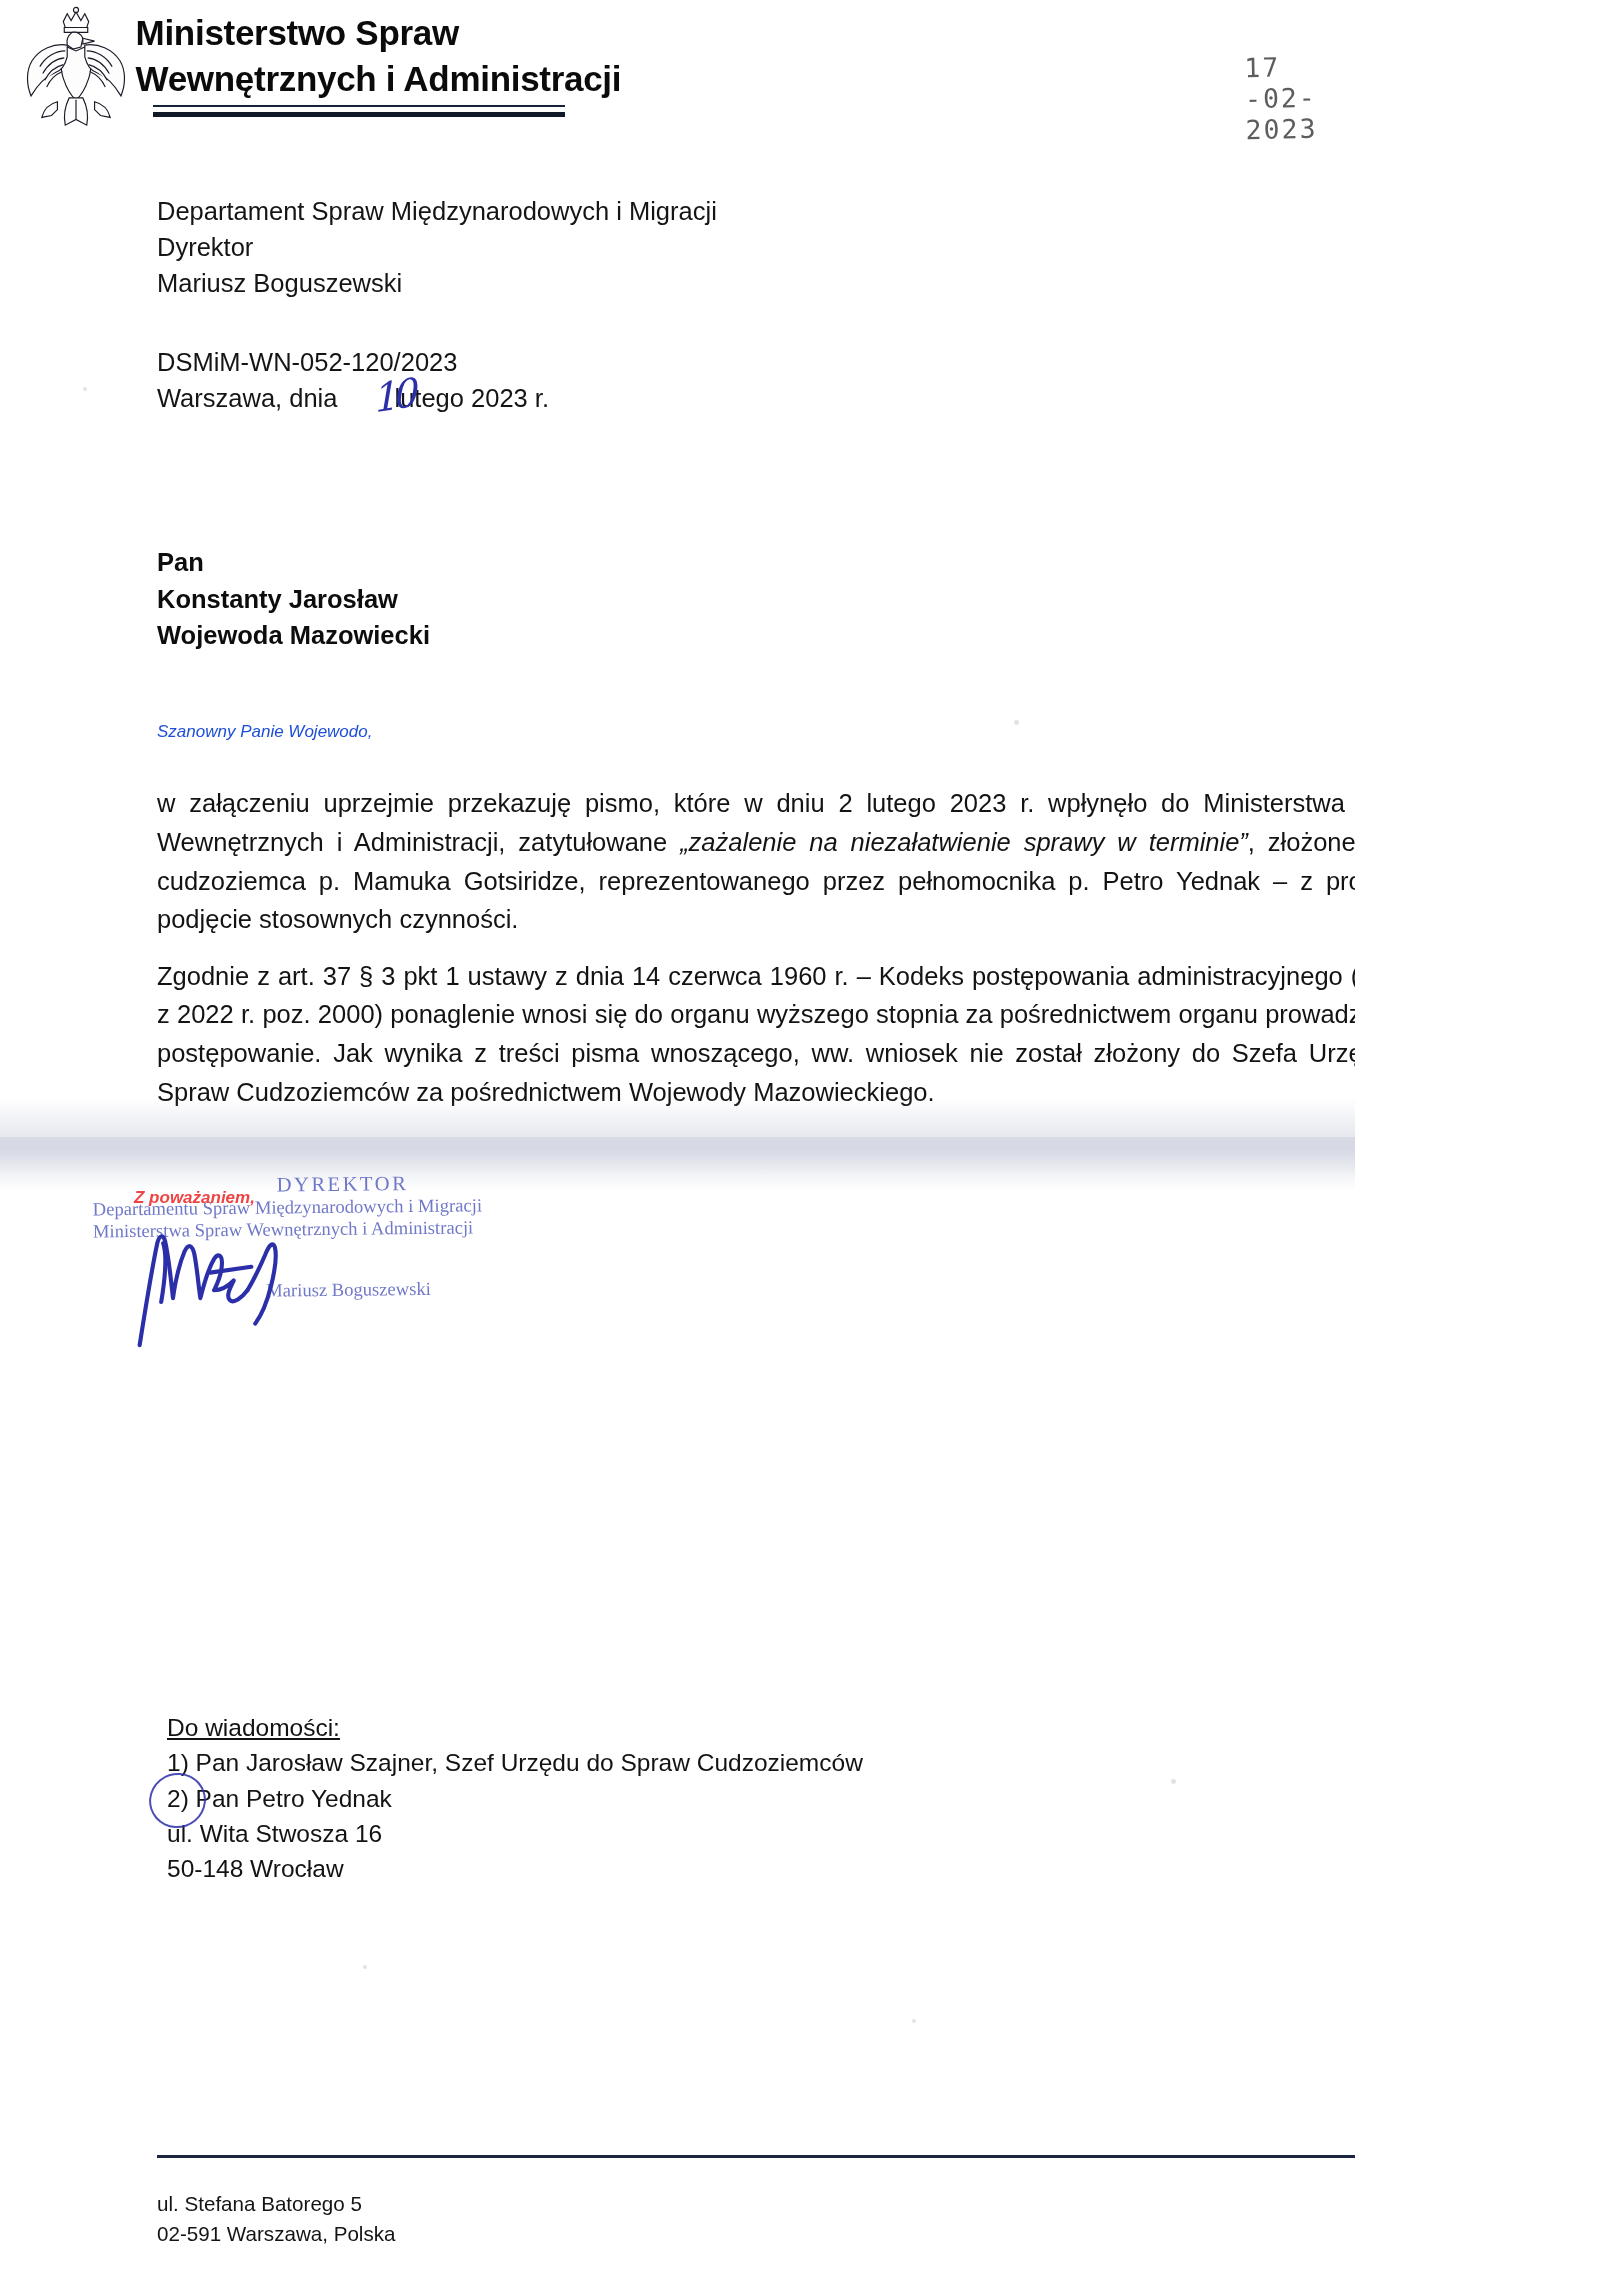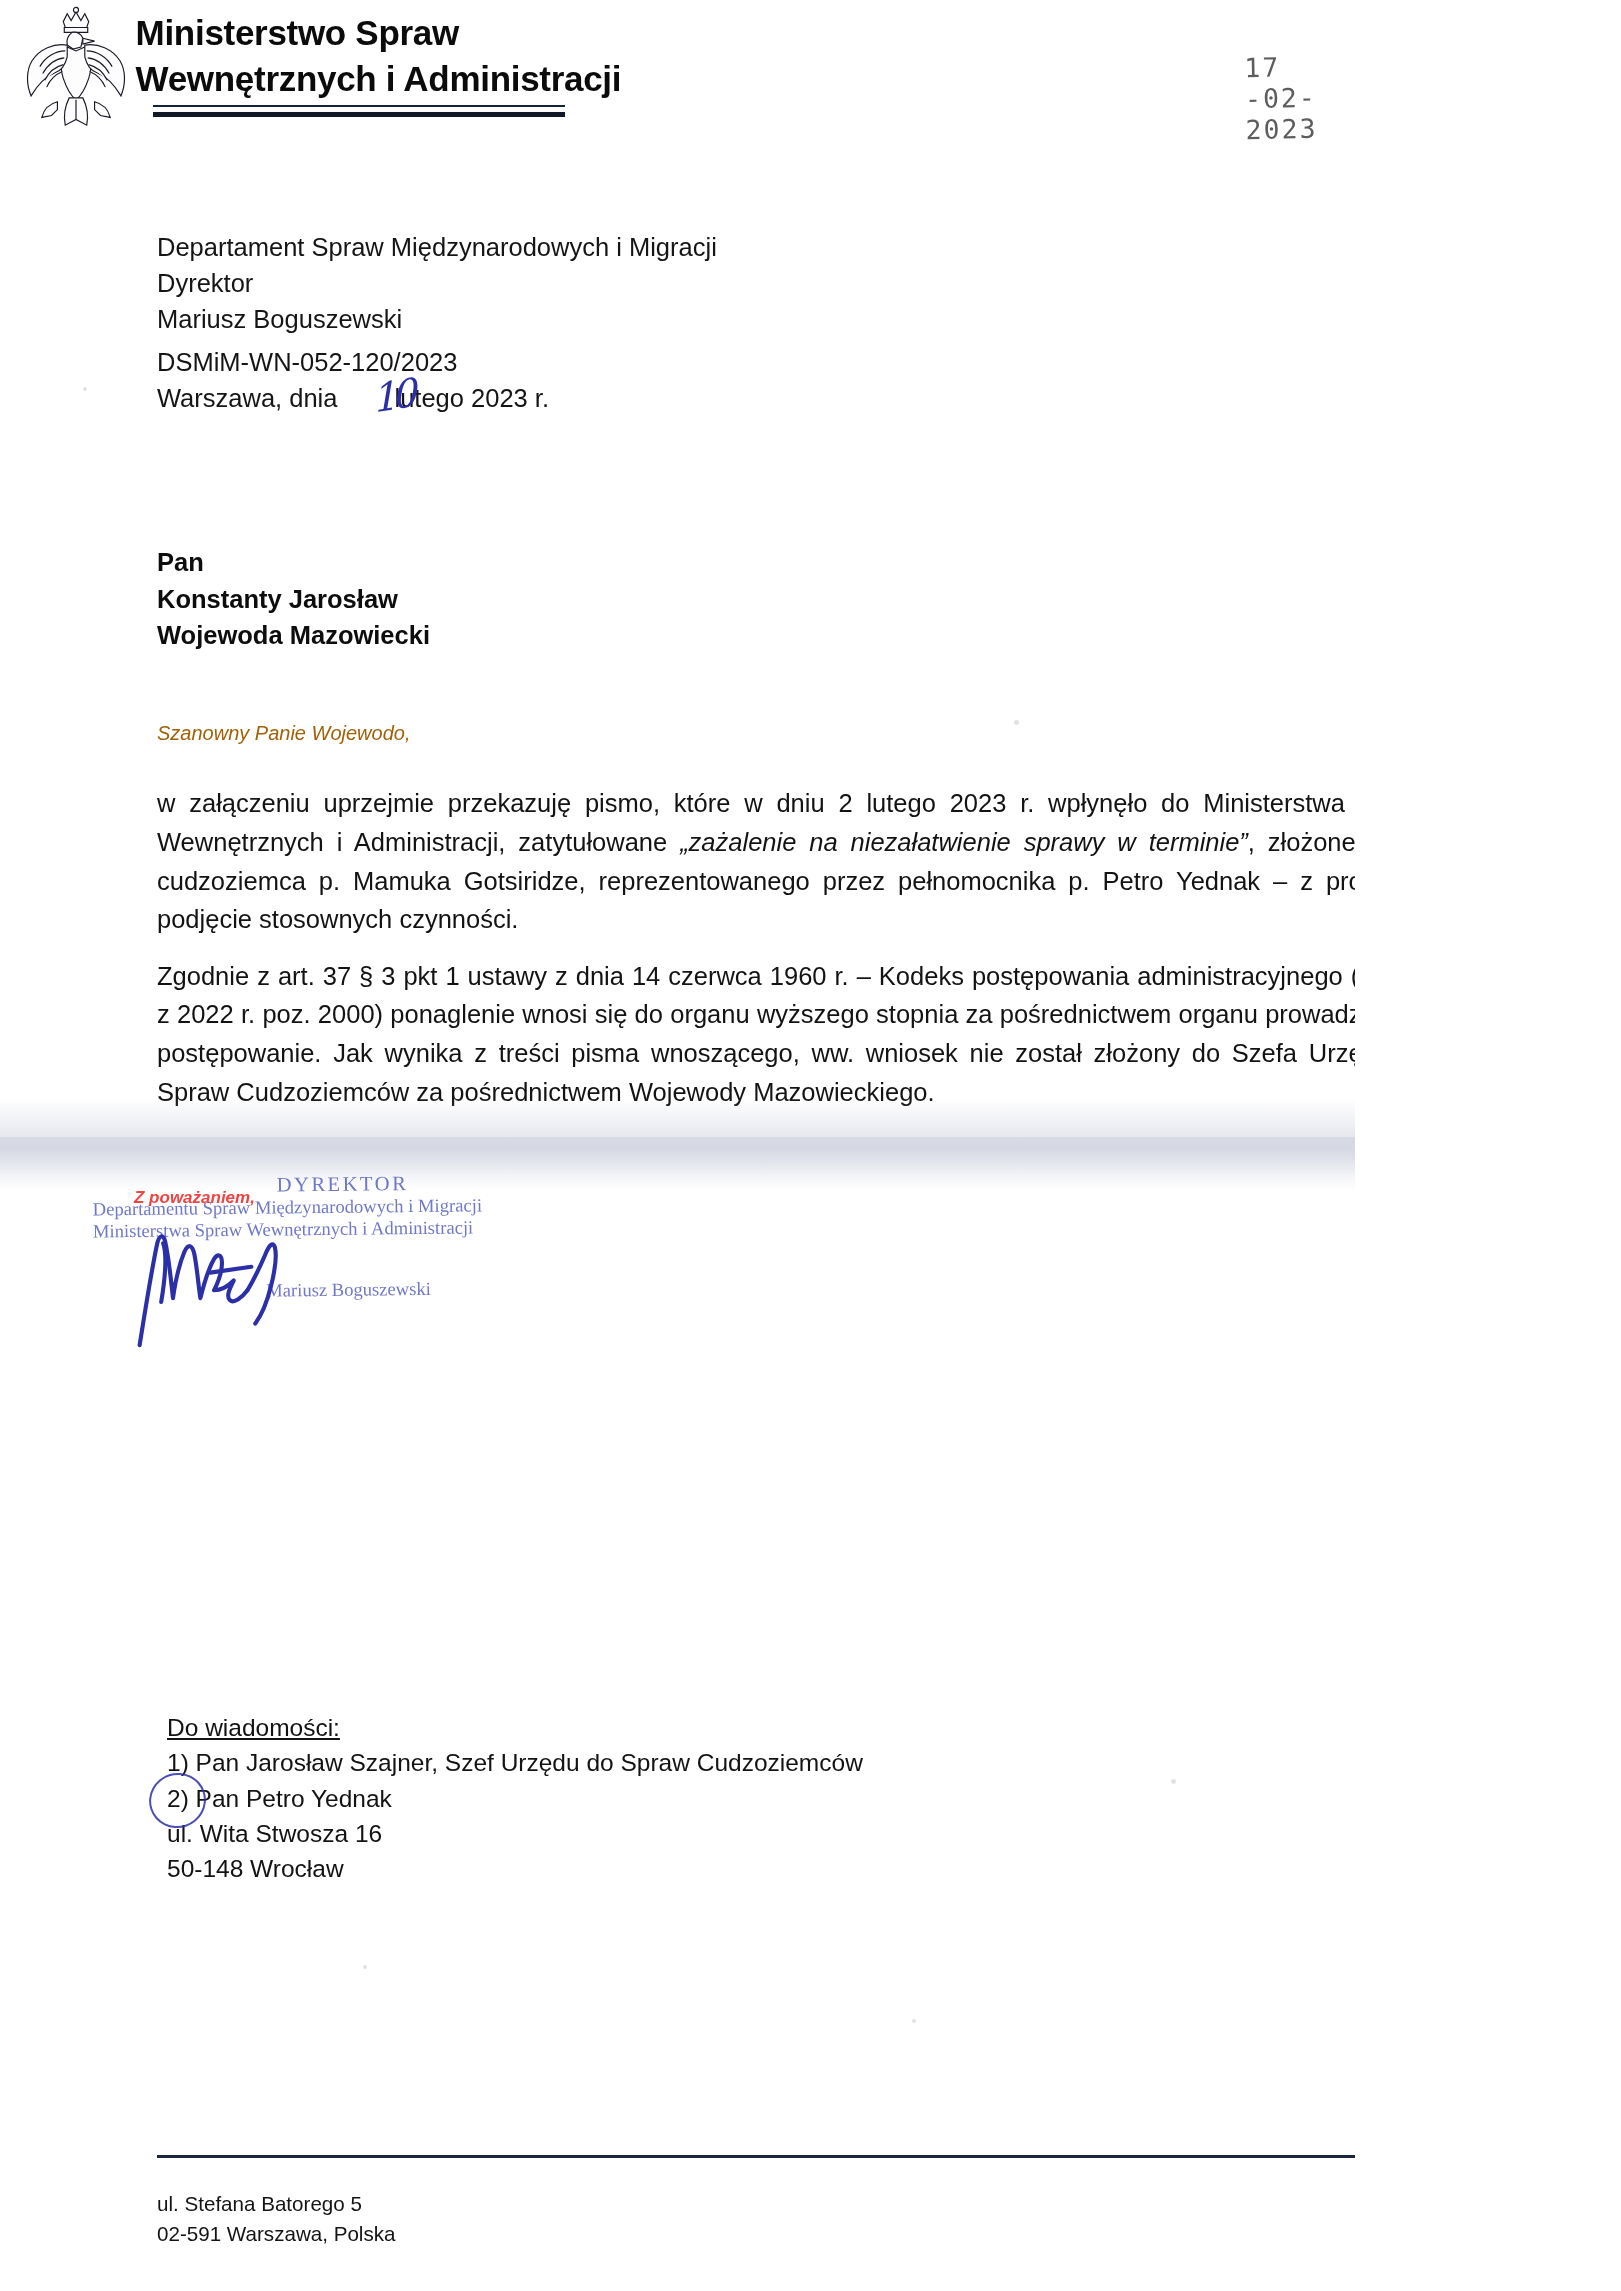--- a/index.html
+++ b/index.html
@@ -77,21 +77,20 @@
   }
 
   
   .sender-block {
     position: absolute;
     left: 157px;
     top: 194px;
     font-size: 25.5px;
     line-height: 1.41;
     color: #151515;
-    margin-top: 36px;
   }
   .ref-block {
     position: absolute;
     left: 157px;
     top: 345px;
     font-size: 25.5px;
     line-height: 1.41;
     color: #151515;
   }
   .ref-date-line { position: relative; display: inline-block; }
@@ -115,23 +114,23 @@
     font-size: 25.5px;
     font-weight: 700;
     line-height: 1.44;
     color: #0d0d0d;
   }
 
   .salutation {
     position: absolute;
     left: 157px;
     top: 722px;
-    font-size: 20px;
+    font-size: 17px;
     font-style: italic;
-    color: #a16207;
+    color: #1d4ed8;
   }
 
   .body-text {
     position: absolute;
     left: 157px;
     top: 784px;
     width: 1274px;
     font-size: 25.5px;
     line-height: 1.52;
     text-align: justify;

